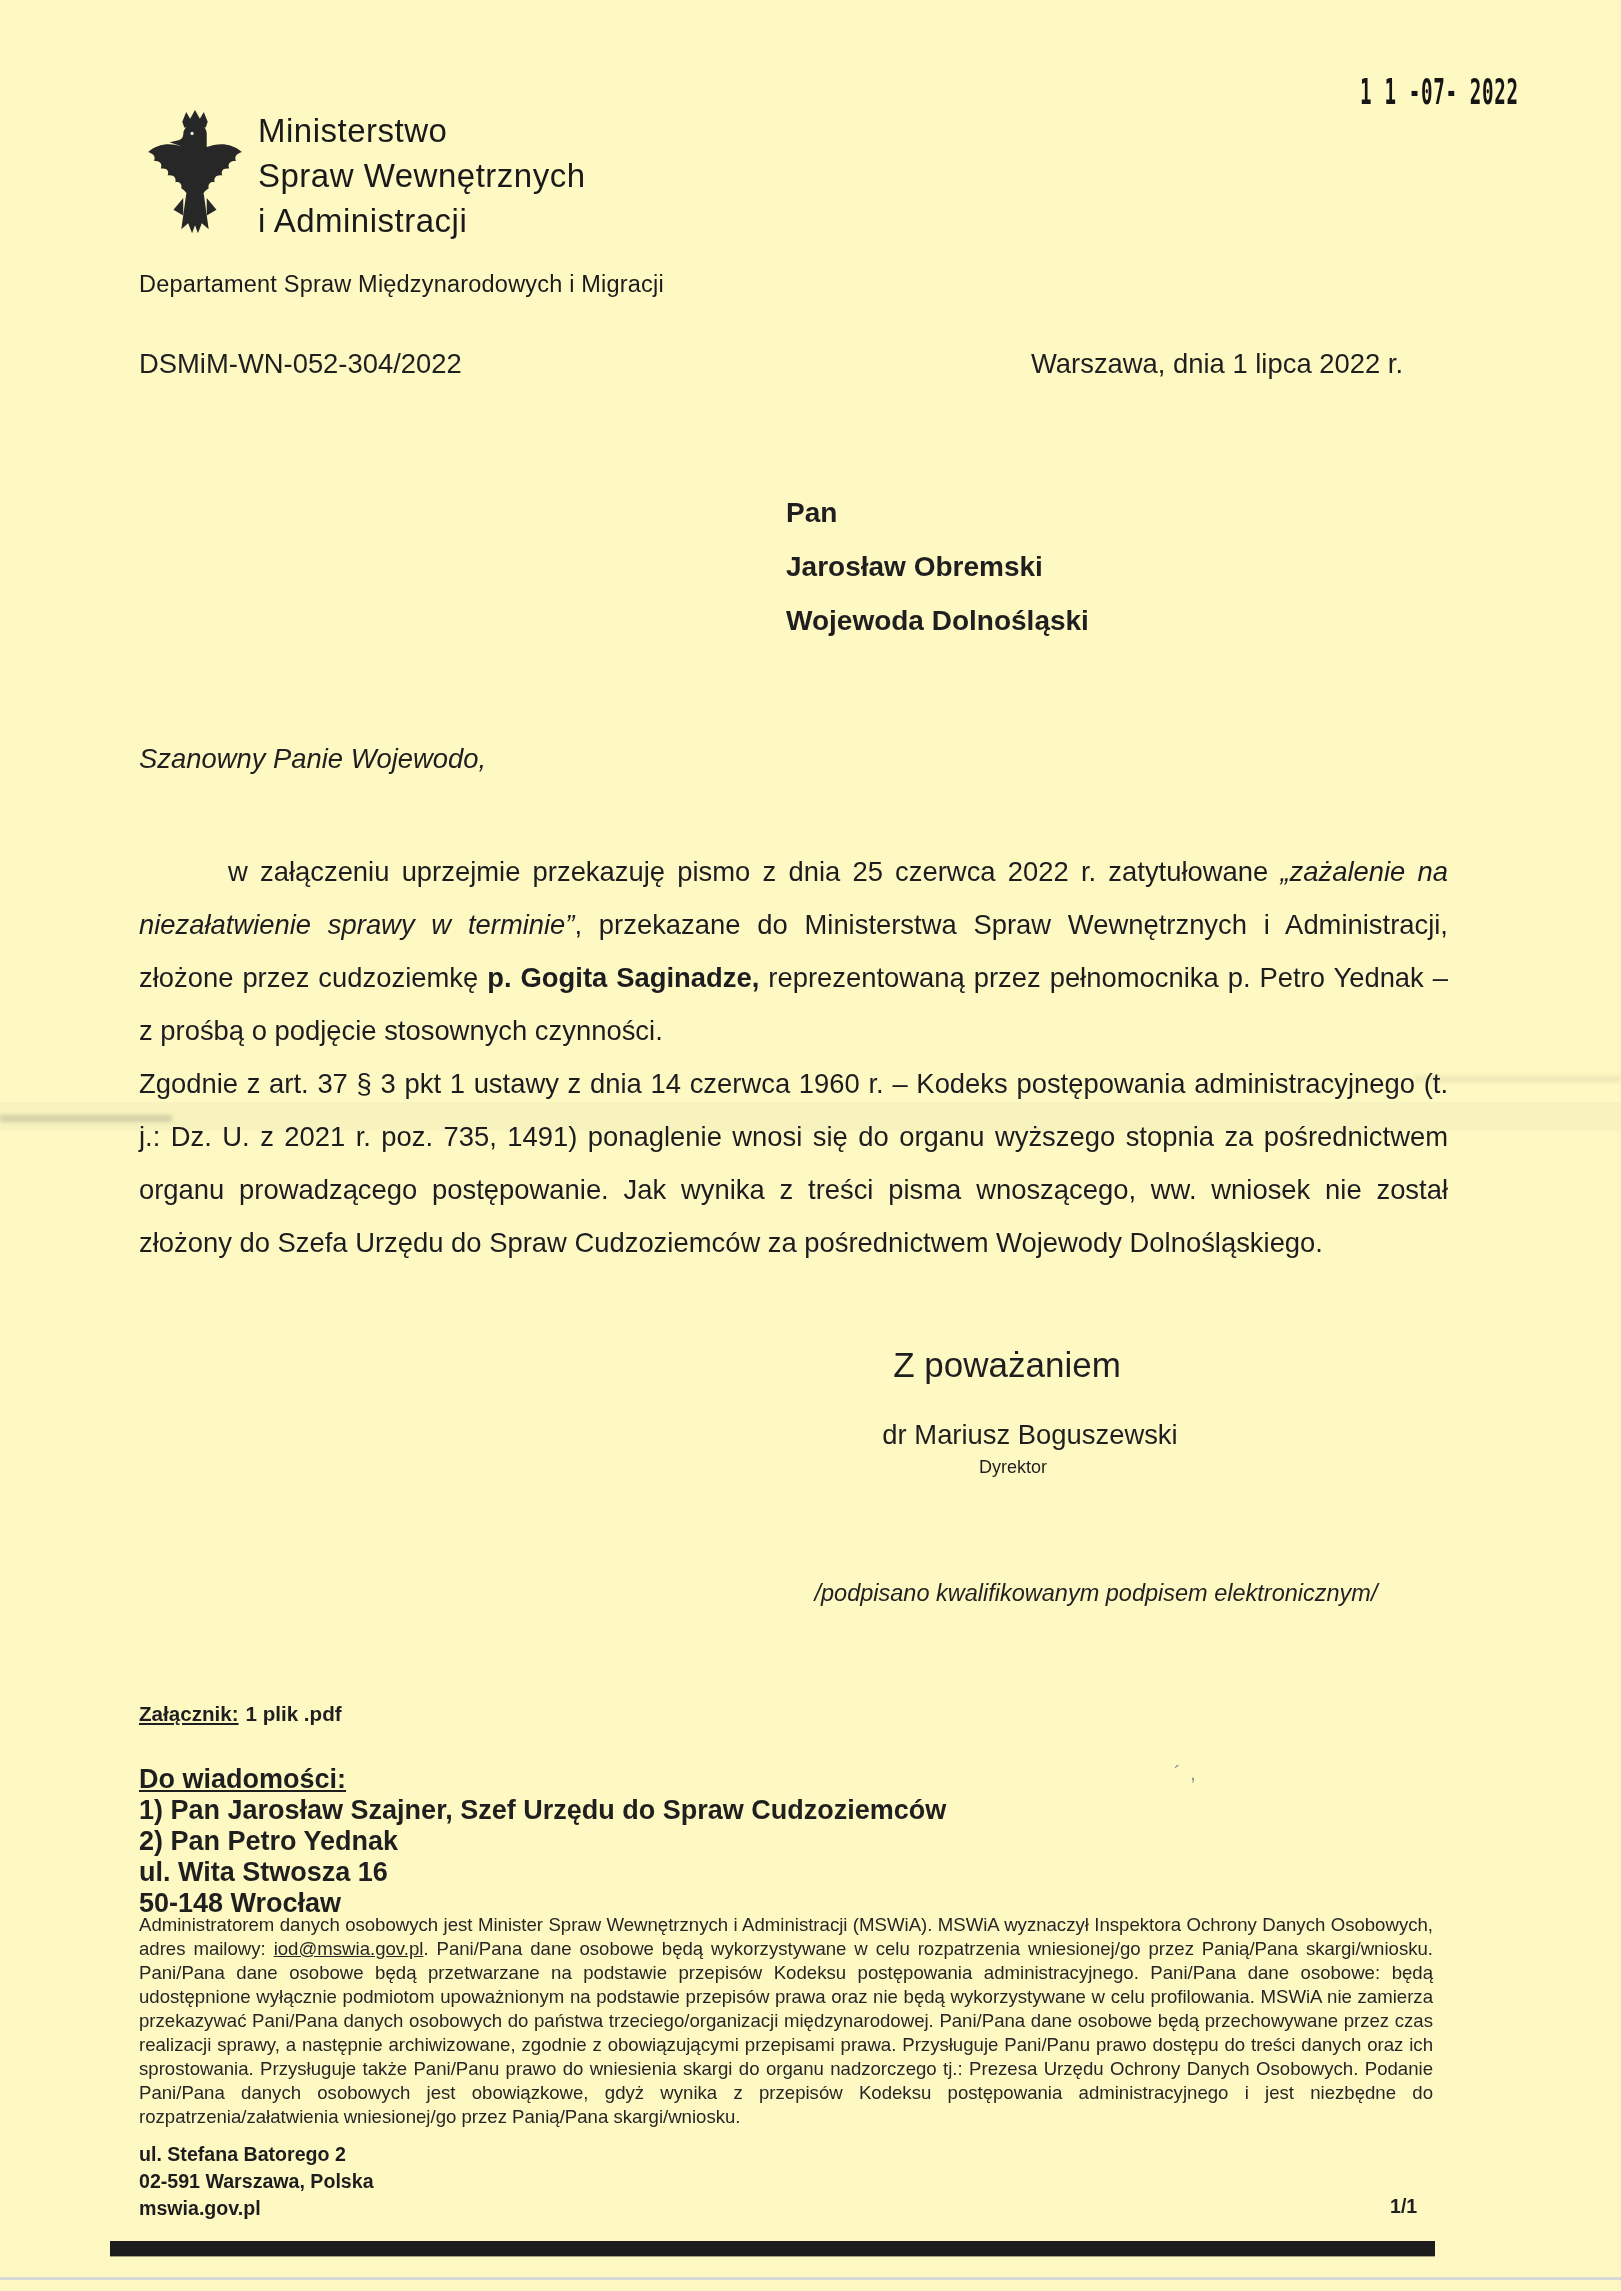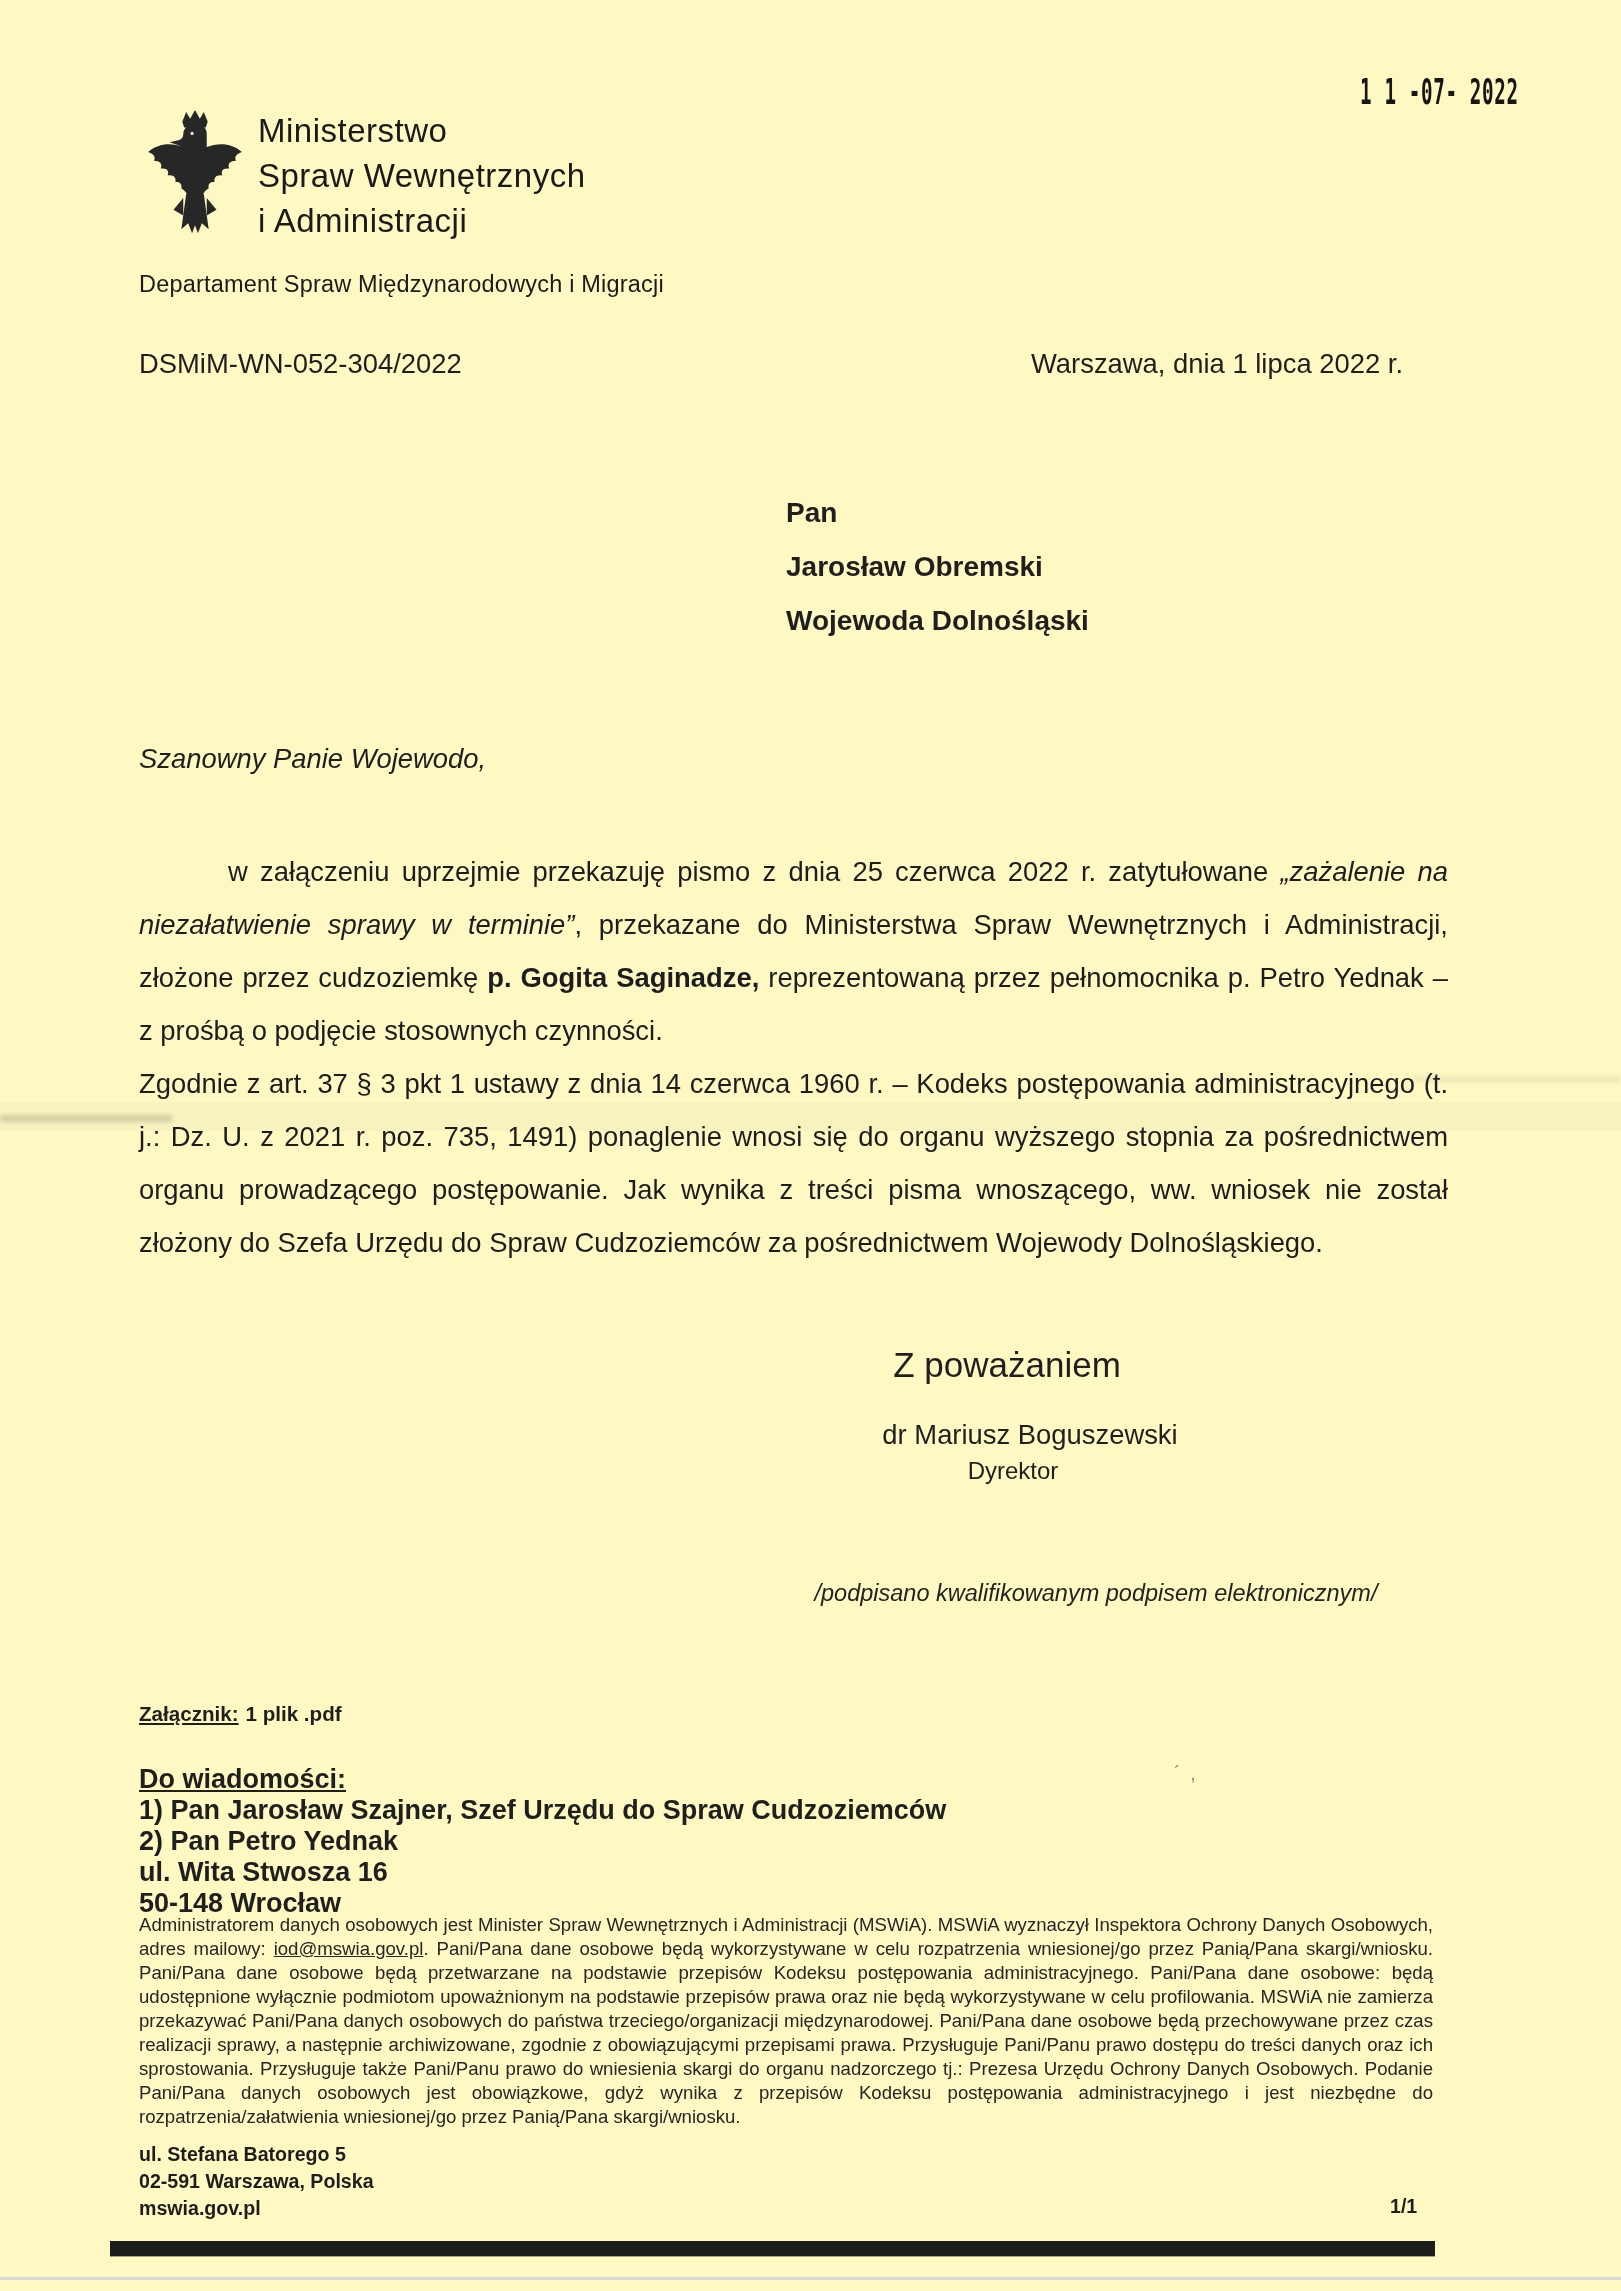--- a/index.html
+++ b/index.html
@@ -37,21 +37,21 @@
   .salutation{position:absolute;left:139px;top:743px;font-size:27.4px;font-style:italic;}
 
   .body-text{position:absolute;left:139px;top:845px;width:1309px;font-size:27.4px;line-height:53px;text-align:justify;color:#1d1d20;}
   .body-text p{margin:0;}
   .body-text p.indent{text-indent:89px;}
   .italic{font-style:italic;}
   .bold{font-weight:700;}
 
   .closing {position:absolute;left:1007px;top:1345px;transform:translateX(-50%);font-size:35px;white-space:nowrap;}
   .sig-name{position:absolute;left:1030px;top:1419px;transform:translateX(-50%);font-size:27.4px;white-space:nowrap;}
-  .sig-title{position:absolute;left:1013px;top:1457px;transform:translateX(-50%);font-size:24px;white-space:nowrap;}
+  .sig-title{position:absolute;left:1013px;top:1457px;transform:translateX(-50%);font-size:18px;white-space:nowrap;}
   .sig-note{position:absolute;left:1096px;top:1580px;transform:translateX(-50%);font-size:23.5px;font-style:italic;white-space:nowrap;color:#222;}
 
   .attachment{position:absolute;left:139px;top:1702px;font-size:20.6px;font-weight:700;}
   .attachment .label{text-decoration:underline;}
   .attachment .value{margin-left:6.9px;}
 
   .cc{position:absolute;left:139px;top:1764px;font-size:27px;font-weight:700;line-height:31px;}
   .cc .label{text-decoration:underline;}
 
   .privacy{position:absolute;left:139px;top:1913px;width:1294px;font-size:18.6px;line-height:24px;text-align:justify;color:#262626;}
@@ -120,21 +120,21 @@
     <div class="label">Do wiadomości:</div>
     <div>1) Pan Jarosław Szajner, Szef Urzędu do Spraw Cudzoziemców</div>
     <div>2) Pan Petro Yednak</div>
     <div>ul. Wita Stwosza 16</div>
     <div>50-148 Wrocław</div>
   </div>
 
   <div class="privacy"><span>Administratorem danych osobowych jest Minister Spraw Wewnętrznych i Administracji (MSWiA). MSWiA wyznaczył Inspektora Ochrony Danych Osobowych, adres mailowy: </span><span class="email">iod@mswia.gov.pl</span><span>. Pani/Pana dane osobowe będą wykorzystywane w celu rozpatrzenia wniesionej/go przez Panią/Pana skargi/wniosku. Pani/Pana dane osobowe będą przetwarzane na podstawie przepisów Kodeksu postępowania administracyjnego. Pani/Pana dane osobowe: będą udostępnione wyłącznie podmiotom upoważnionym na podstawie przepisów prawa oraz nie będą wykorzystywane w celu profilowania. MSWiA nie zamierza przekazywać Pani/Pana danych osobowych do państwa trzeciego/organizacji międzynarodowej. Pani/Pana dane osobowe będą przechowywane przez czas realizacji sprawy, a następnie archiwizowane, zgodnie z obowiązującymi przepisami prawa. Przysługuje Pani/Panu prawo dostępu do treści danych oraz ich sprostowania. Przysługuje także Pani/Panu prawo do wniesienia skargi do organu nadzorczego tj.: Prezesa Urzędu Ochrony Danych Osobowych. Podanie Pani/Pana danych osobowych jest obowiązkowe, gdyż wynika z przepisów Kodeksu postępowania administracyjnego i jest niezbędne do rozpatrzenia/załatwienia wniesionej/go przez Panią/Pana skargi/wniosku.</span></div>
 
   <div class="footer">
-    <div>ul. Stefana Batorego 5</div>
+    <div>ul. Stefana Batorego 2</div>
     <div>02-591 Warszawa, Polska</div>
     <div>mswia.gov.pl</div>
   </div>
   <div class="pagenum">1/1</div>
 
   <div class="shade-band"></div>
   <div class="crease"></div>
   <div class="crease-right"></div>
   <div class="pencil-mark">´,</div>
   <div class="bar"></div>

